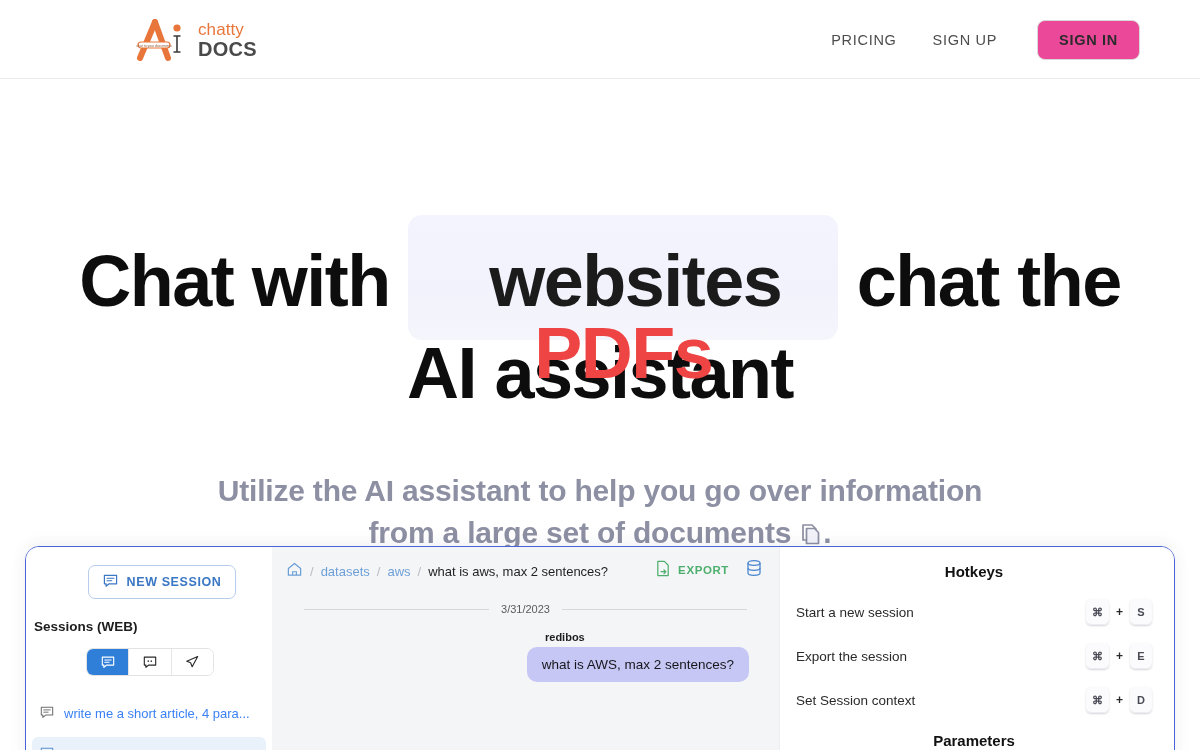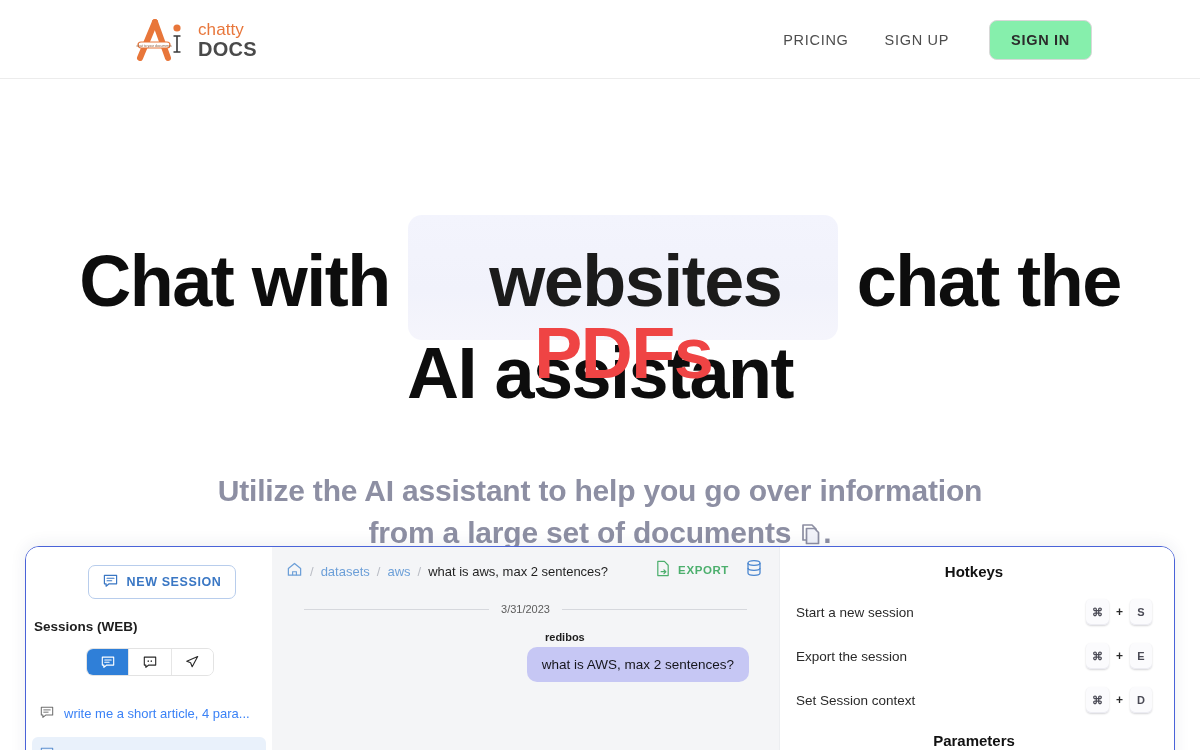--- a/index.html
+++ b/index.html
@@ -29,30 +29,30 @@
   .logo-chatty {
     font-size: 17px; color: #E8763A; font-weight: 400;
     letter-spacing: .1px; display: block; line-height: 17px;
   }
   .logo-docs {
     font-size: 20px; color: #4a4a4a; font-weight: 700;
     letter-spacing: .3px; display: block; line-height: 22px;
   }
 
   .nav { position: absolute; right: 0; top: 0; height: 79px;
-         display: flex; align-items: center; gap: 0; padding-right: 108px; }
+         display: flex; align-items: center; gap: 0; padding-right: 60px; }
   .nav-link {
     font-size: 14.5px; letter-spacing: .7px; color: #4d4d4d;
     font-weight: 400; text-decoration: none; padding: 0 18px;
     cursor: pointer; white-space: nowrap;
   }
   .nav-btn {
     margin-left: 22px;
     border: 1px solid #d8d8d8; border-radius: 8px;
-    background: #86efac; color: #2b2b2b; font-weight: 700;
+    background: #ec4899; color: #2b2b2b; font-weight: 700;
     font-size: 14.5px; letter-spacing: .7px;
     padding: 11px 21px; cursor: pointer;
     font-family: "Liberation Sans", sans-serif;
   }
 
   
   .hero { position: relative; height: 455px; }
 
   .headline {
     position: absolute; left: 0; right: 0; top: 156px;

